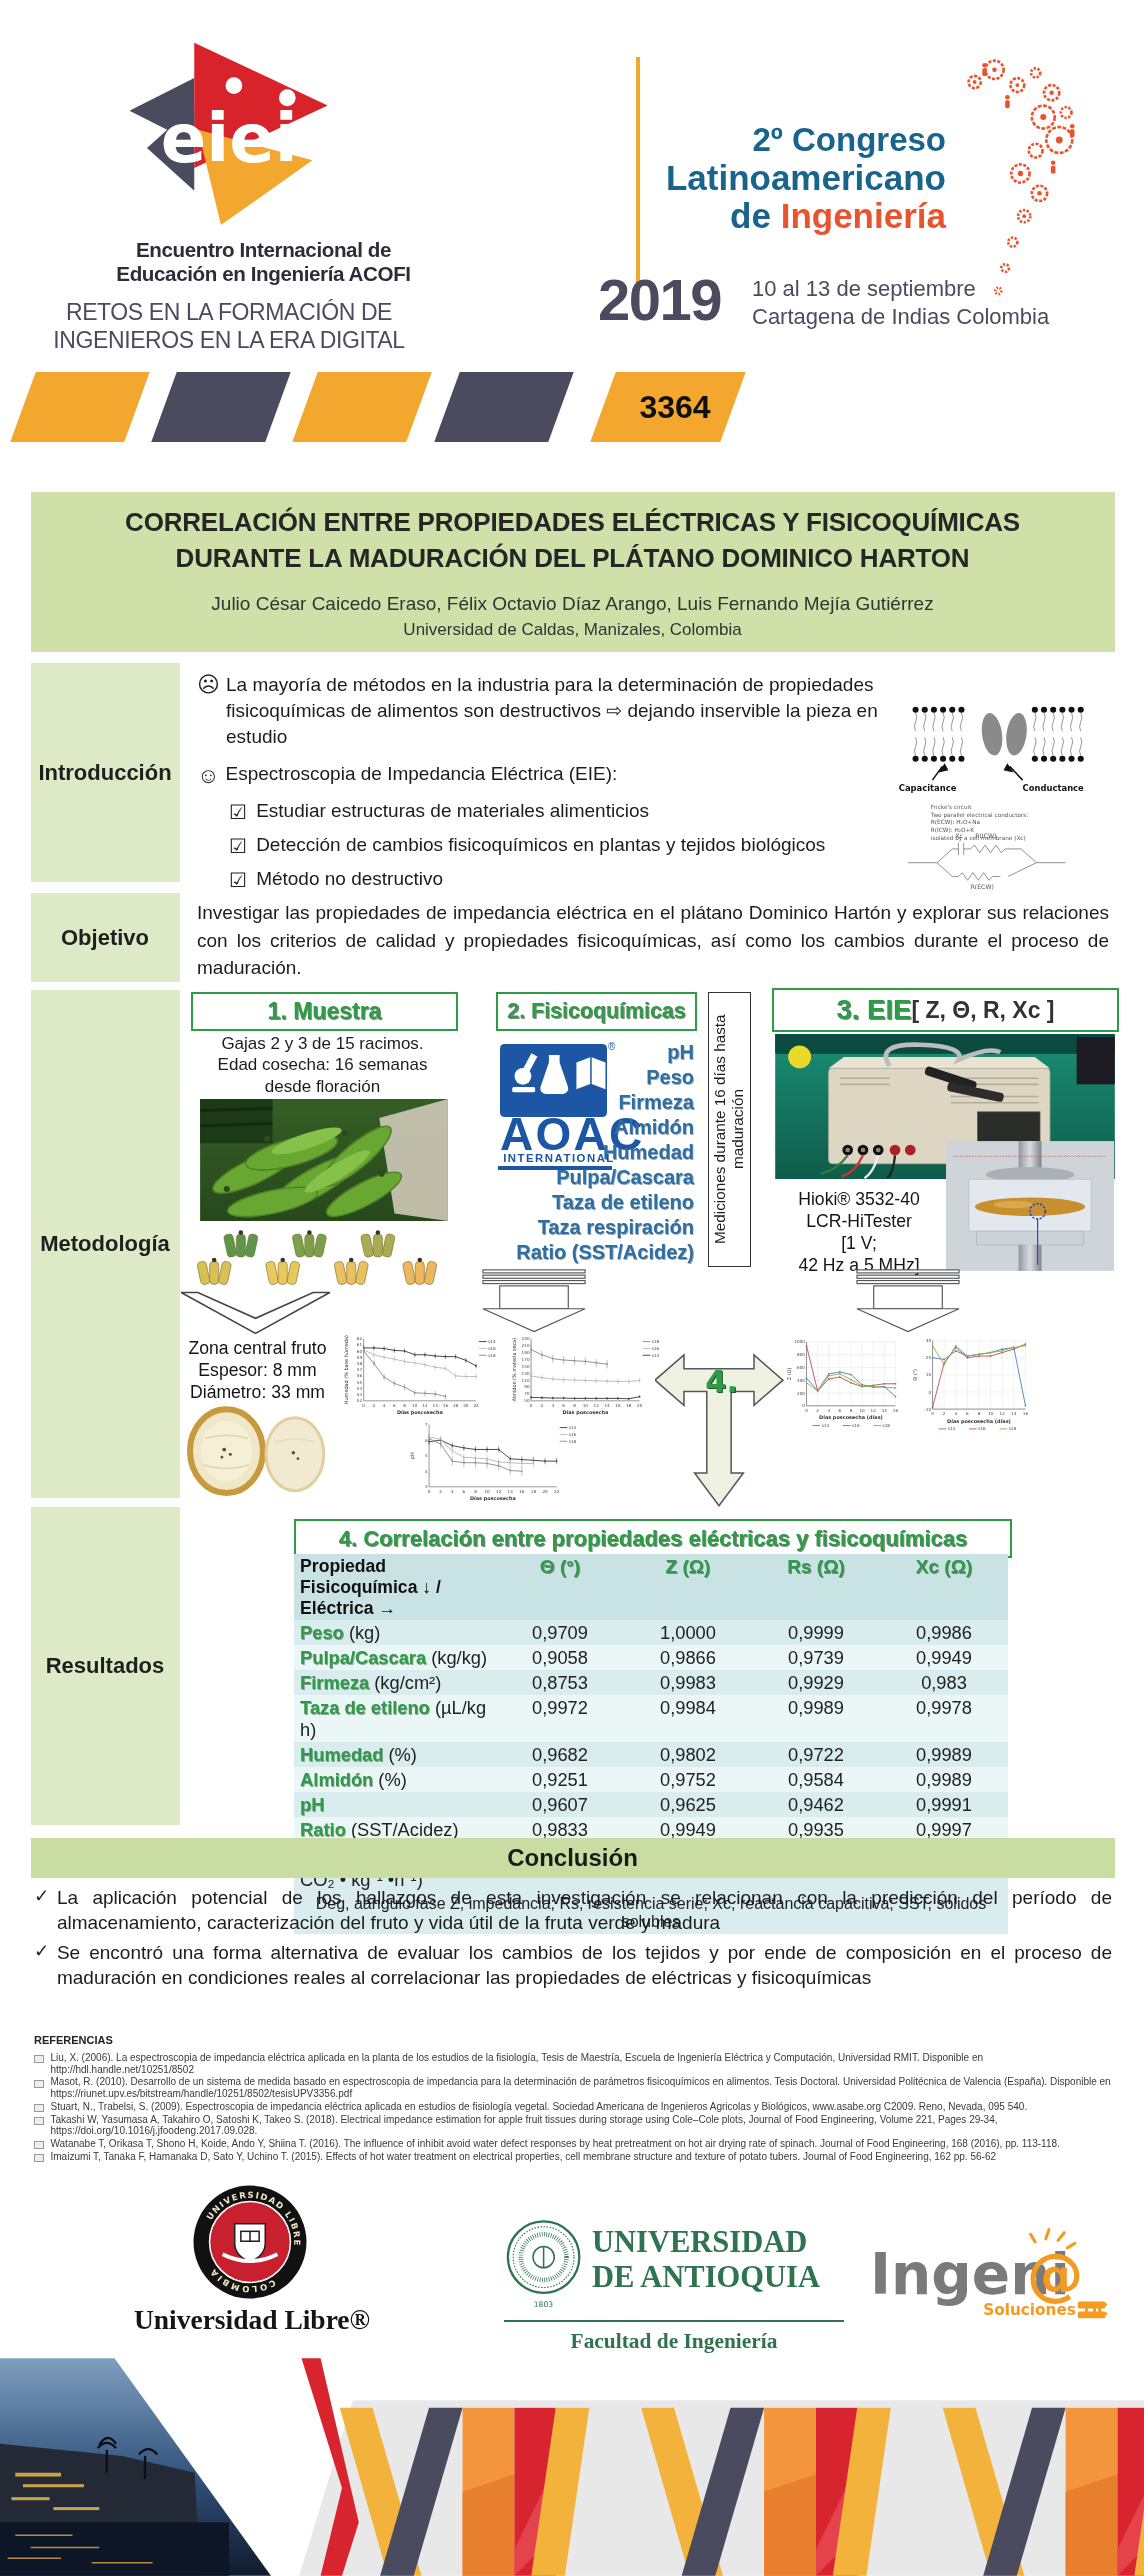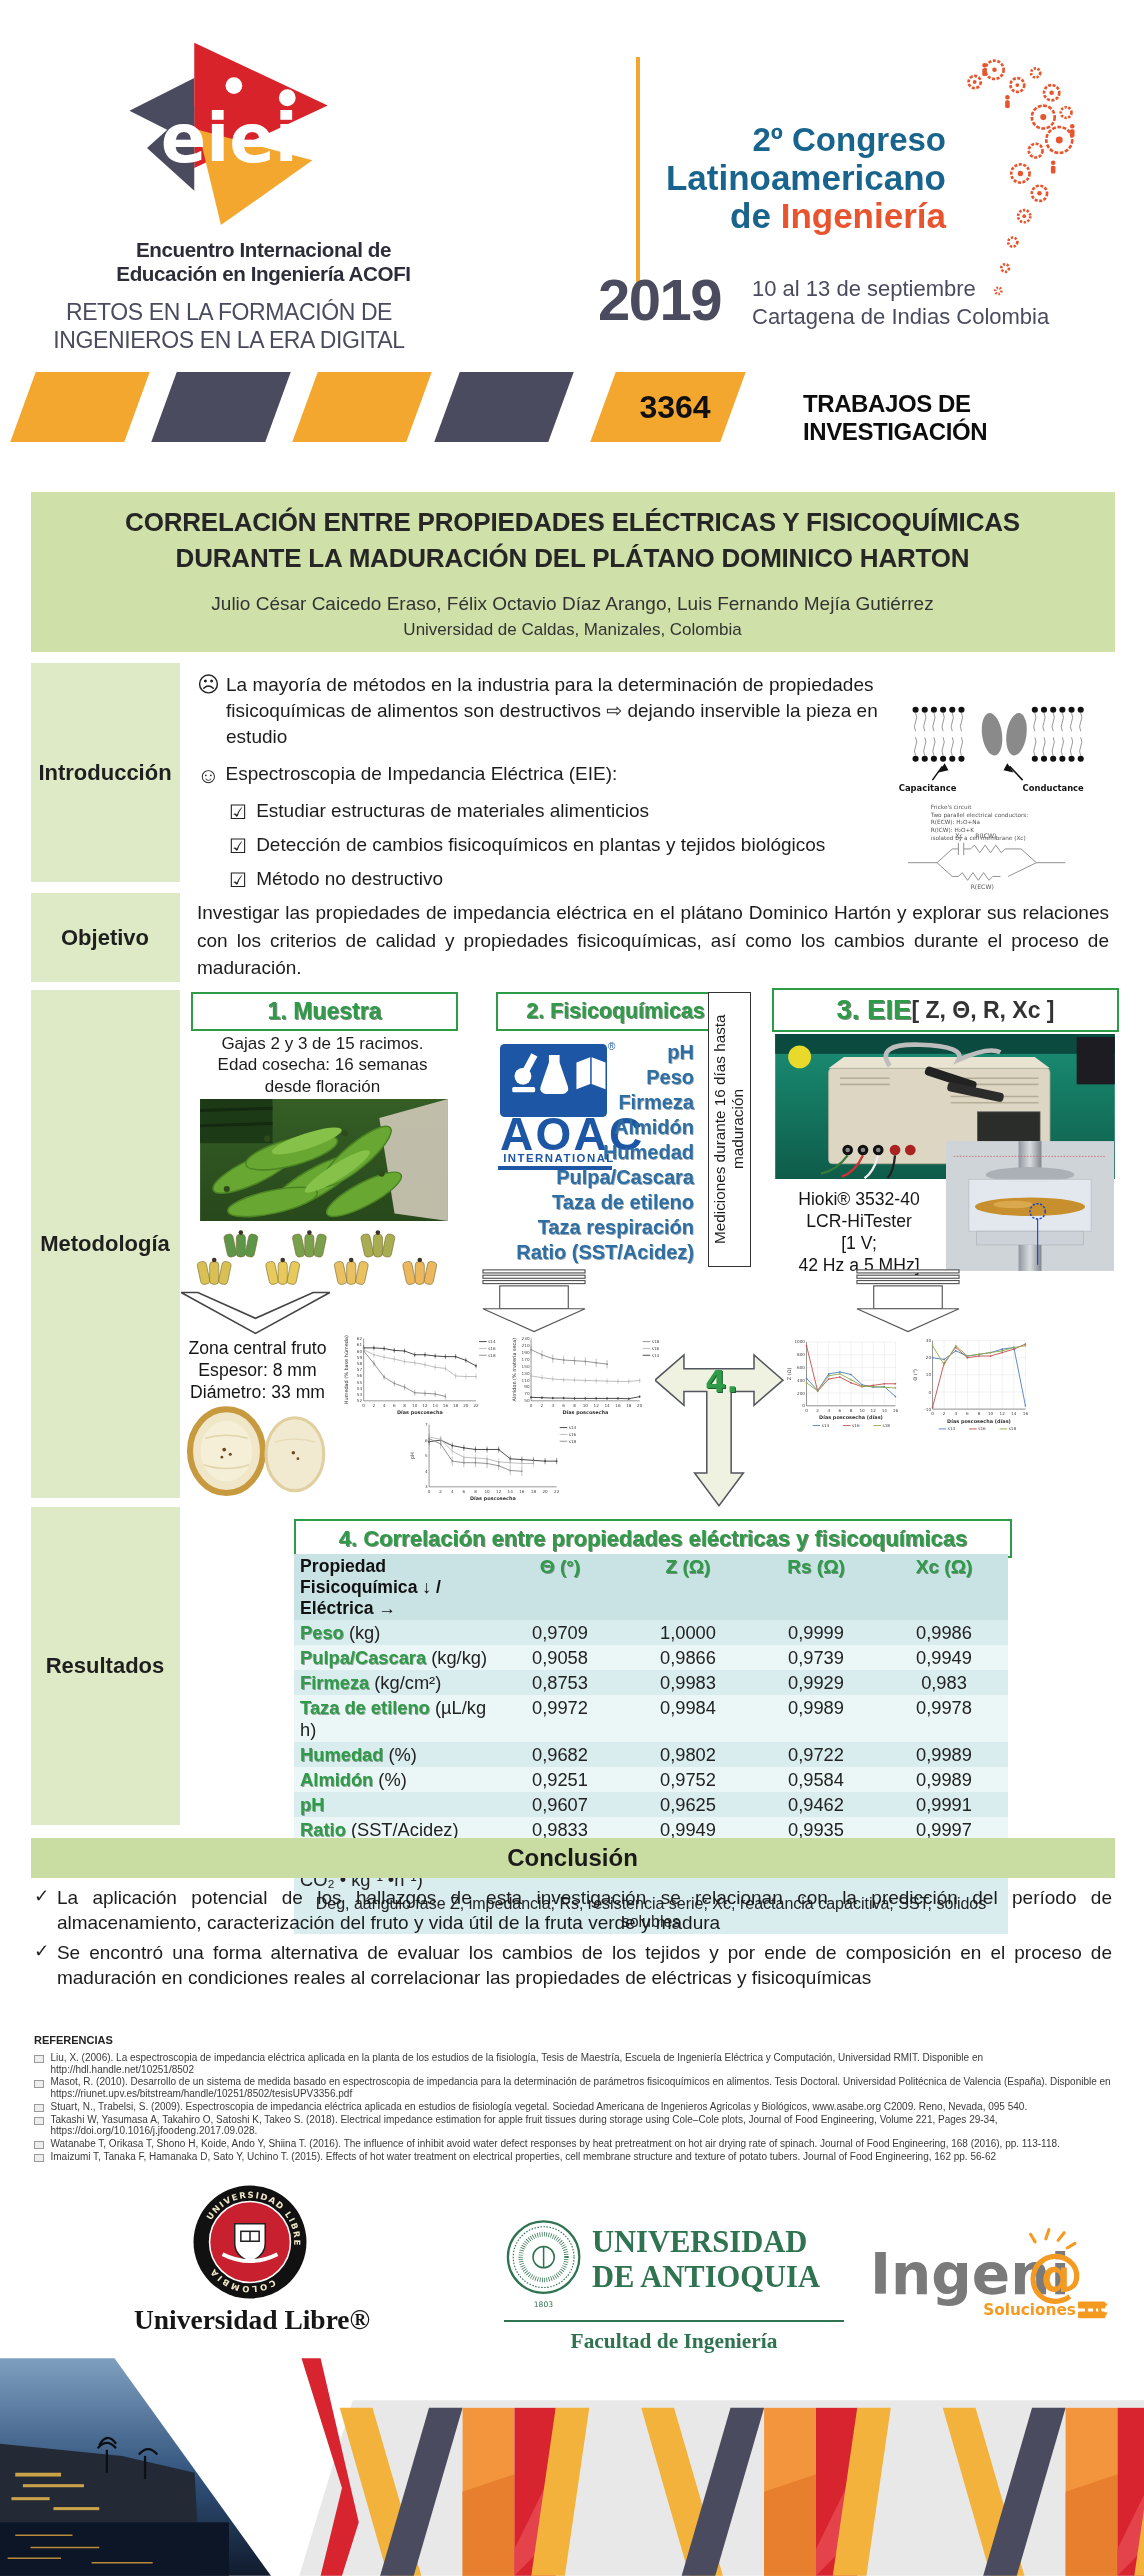--- a/index.html
+++ b/index.html
@@ -169,21 +169,20 @@
     <div>Cartagena de Indias  Colombia</div>
   </div>
 
   <div class="abs" id="banner">
     <div class="pshape y" style="left:23px;"></div>
     <div class="pshape d" style="left:164px;"></div>
     <div class="pshape y" style="left:305px;"></div>
     <div class="pshape d" style="left:447px;"></div>
     <div class="pshape y" style="left:603px;width:130px;"></div>
     <div id="banner-code">3364</div>
-    <div id="banner-label">TRABAJOS DE INVESTIGACIÓN</div>
   </div>
 
   <div class="abs" id="title-block">
     <div class="t t1">CORRELACIÓN ENTRE PROPIEDADES ELÉCTRICAS Y FISICOQUÍMICAS</div>
     <div class="t">DURANTE LA MADURACIÓN DEL PLÁTANO DOMINICO HARTON</div>
     <div id="authors">Julio César Caicedo Eraso, Félix Octavio Díaz Arango, Luis Fernando Mejía Gutiérrez</div>
     <div id="affil">Universidad de Caldas, Manizales, Colombia</div>
   </div>
 
   <div class="abs sec-label" style="left:30.5px;top:663px;width:149px;height:219px;">
@@ -392,21 +391,21 @@
     <circle cx="55" cy="60" r="2.5" fill="#6b4a1f"></circle>
       <circle cx="63" cy="66" r="2" fill="#6b4a1f"></circle>
       <circle cx="52" cy="70" r="1.8" fill="#6b4a1f"></circle>
     <path d="M30,45 q28,-8 56,0 M28,80 q30,10 60,0" stroke="#e2d4a8" stroke-width="2" fill="none"></path>
     <ellipse cx="148" cy="66" rx="38" ry="48" fill="#f2ead0" stroke="#e0cf9f" stroke-width="4"></ellipse>
     <circle cx="146" cy="64" r="2.3" fill="#6b4a1f"></circle>
       <circle cx="152" cy="72" r="1.8" fill="#6b4a1f"></circle>
     <path d="M122,50 q26,-8 52,0" stroke="#e8dcb8" stroke-width="2" fill="none"></path>
   </svg>
 
-  <div class="abs gbox" style="left:496px;top:992px;width:197px;height:35px;padding-left:19px;">
+  <div class="abs gbox" style="left:496px;top:992px;width:197px;height:35px;">
     <span class="ghead" style="font-size:21.4px;">2. Fisicoquímicas</span>
   </div>
   <div class="abs" style="left:500px;top:1044px;width:118px;text-align:center;">
     <div id="aoac-box">
       <svg width="107" height="73" viewBox="0 0 140 95">
         <circle cx="30" cy="42" r="11" fill="#fff"></circle>
         <rect x="34" y="12" width="9" height="28" fill="#fff" transform="rotate(28 38 26)"></rect>
         <rect x="16" y="56" width="30" height="7" rx="2" fill="#fff"></rect>
         <path d="M64,14 h14 v10 l11,32 a7,7 0 0 1 -7,9 h-22 a7,7 0 0 1 -7,-9 l11,-32 z" fill="#fff"></path>
         <polygon points="100,24 118,17 118,52 100,59" fill="#fff"></polygon>

